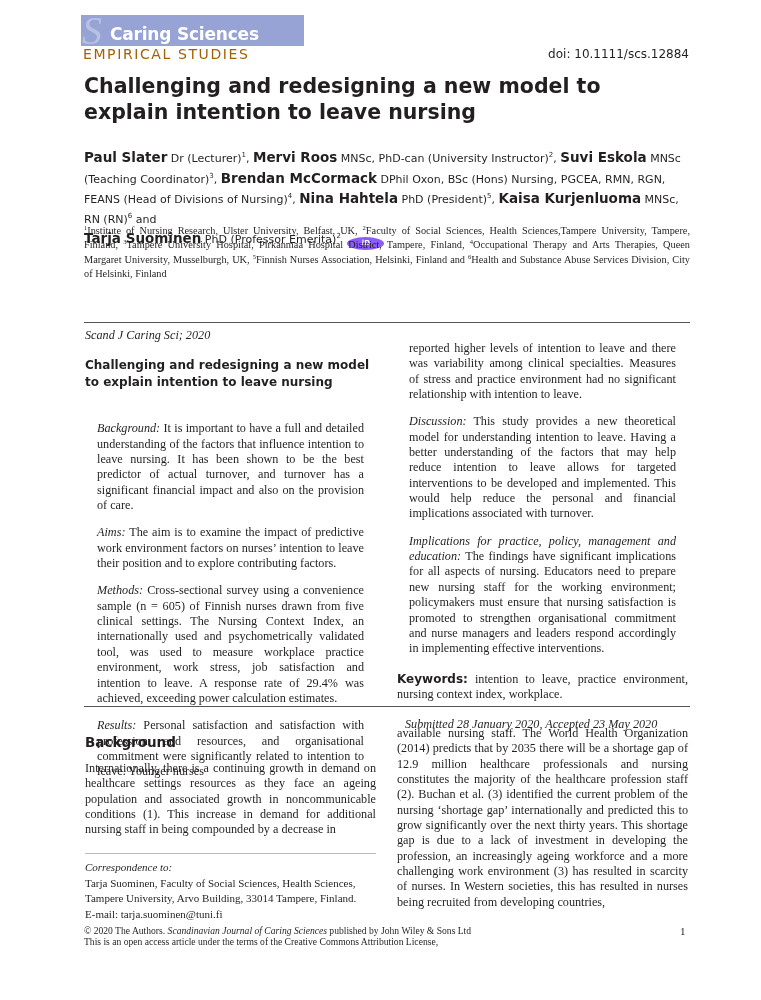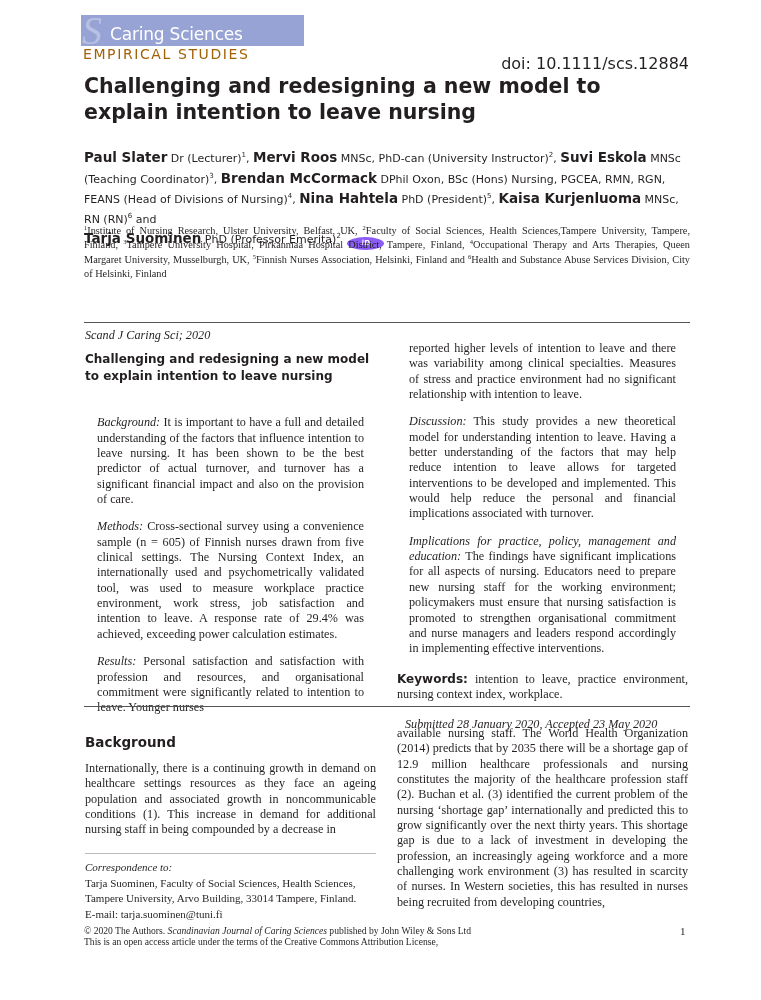--- a/index.html
+++ b/index.html
@@ -1,24 +1,24 @@
 <!DOCTYPE html>
 <html><head>
   <meta charset="utf-8">
   <style>
     html, body { margin: 0; padding: 0; background: #ffffff; }
     body { width: 761px; height: 1000px; position: relative; overflow: hidden; color: #231f20; }
 
     .banner { position: absolute; left: 81px; top: 15px; width: 223px; height: 31px; background: #97a3d4; overflow: hidden; }
     .banner .swirl { position: absolute; left: 1px; top: -4px; font-family: "Liberation Serif", serif; font-size: 40px; color: #b9c1e3; font-style: italic; line-height: 40px; }
     .banner .small { position: absolute; left: 29px; top: 1px; font-family: "Liberation Serif", serif; font-style: italic; font-size: 8.5px; color: #ffffff; white-space: nowrap; margin-top: 34px; }
-    .banner .big { position: absolute; left: 29px; top: 9px; font-family: "DejaVu Sans", sans-serif; font-size: 17px; font-weight: normal; color: #ffffff; white-space: nowrap; letter-spacing: -0.2px; }
+    .banner .big { position: absolute; left: 29px; top: 9px; font-family: "DejaVu Sans", sans-serif; font-size: 17px; font-weight: bold; color: #ffffff; white-space: nowrap; letter-spacing: -0.2px; }
 
     .section-label { position: absolute; left: 83px; top: 46px; font-family: "DejaVu Sans", sans-serif; font-size: 14px; letter-spacing: 1.6px; color: #a16207; }
-    .doi { position: absolute; right: 72px; top: 54px; font-family: "DejaVu Sans", sans-serif; font-size: 16px; color: #231f20; }
+    .doi { position: absolute; right: 72px; top: 47px; font-family: "DejaVu Sans", sans-serif; font-size: 12px; color: #231f20; }
 
     .title { position: absolute; left: 84px; top: 73px; width: 600px; font-family: "DejaVu Sans", sans-serif; font-size: 20.5px; font-weight: bold; line-height: 26px; color: #231f20; margin: 0; }
 
     .authors { position: absolute; left: 84px; top: 148px; width: 606px; font-family: "DejaVu Sans", sans-serif; font-size: 11px; line-height: 19.5px; color: #231f20; text-align: left; }
     .authors .nm { font-size: 13.5px; font-weight: bold; }
     .authors sup { font-size: 7px; vertical-align: 5px; line-height: 0; }
     .orcid { display: inline-block; width: 37px; height: 13px; border-radius: 50%; background: #8b5cf6; color: #fff; font-size: 7px; font-weight: bold; text-align: center; line-height: 13px; vertical-align: -2px; margin-left: 3px; }
 
     .affils { position: absolute; left: 84px; top: 224px; width: 606px; font-family: "Liberation Serif", serif; font-size: 10.3px; line-height: 14.3px; color: #231f20; text-align: justify; }
     .affils sup { font-size: 6.5px; vertical-align: 4px; line-height: 0; }
@@ -26,21 +26,21 @@
     .rule { position: absolute; left: 84px; width: 606px; height: 1px; background: #555; }
     .rule.top { top: 322px; }
     .rule.bottom { top: 706px; }
 
     .col { position: absolute; font-family: "Liberation Serif", serif; font-size: 12.2px; line-height: 15.35px; color: #231f20; text-align: justify; }
     .col.left { left: 85px; width: 291px; }
     .col.right { left: 397px; width: 291px; }
 
     .abs-left { top: 328px; }
     .abs-right { top: 329px; }
-    .journal-cite { font-style: italic; margin: 0 0 8px 0; }
+    .journal-cite { font-style: italic; margin: 0 0 14px 0; }
     .abs-title { font-family: "DejaVu Sans", sans-serif; font-weight: bold; font-size: 12px; line-height: 17px; margin: 0 0 30px 0; text-align: left; }
     .abs-p { margin: 12px; }
     .abs-p .lbl { font-style: italic; }
     .keywords { margin: 15px 0 0 0; }
     .keywords .lbl { font-family: "DejaVu Sans", sans-serif; font-weight: bold; font-size: 12px; }
     .submitted { margin: 15px 0 0 8px; font-style: italic; }
 
     .bg-left { top: 733px; }
     .bg-heading { font-family: "DejaVu Sans", sans-serif; font-weight: bold; font-size: 13.5px; margin: 0 0 10px 0; line-height: 18px; }
     .bg-p { margin: 0; }
@@ -81,20 +81,21 @@
 <div class="affils">
   <sup>1</sup><span>Institute of Nursing Research, Ulster University, Belfast, UK, </span><sup>2</sup><span>Faculty of Social Sciences, Health Sciences,Tampere University, Tampere, Finland, </span><sup>3</sup><span>Tampere University Hospital, Pirkanmaa Hospital District, Tampere, Finland, </span><sup>4</sup><span>Occupational Therapy and Arts Therapies, Queen Margaret University, Musselburgh, UK, </span><sup>5</sup><span>Finnish Nurses Association, Helsinki, Finland and </span><sup>6</sup><span>Health and Substance Abuse Services Division, City of Helsinki, Finland</span>
 </div>
 
 <div class="rule top"></div>
 
 <div class="col left abs-left">
   <p class="journal-cite">Scand J Caring Sci; 2020</p>
   <p class="abs-title">Challenging and redesigning a new model to explain intention to leave nursing</p>
   <p class="abs-p"><span class="lbl">Background:</span><span> It is important to have a full and detailed understanding of the factors that influence intention to leave nursing. It has been shown to be the best predictor of actual turnover, and turnover has a significant financial impact and also on the provision of care.</span></p>
+  <p class="abs-p"><span class="lbl">Aims:</span><span> The aim is to examine the impact of predictive work environment factors on nurses’ intention to leave their position and to explore contributing factors.</span></p>
   <p class="abs-p"><span class="lbl">Methods:</span><span> Cross-sectional survey using a convenience sample (n = 605) of Finnish nurses drawn from five clinical settings. The Nursing Context Index, an internationally used and psychometrically validated tool, was used to measure workplace practice environment, work stress, job satisfaction and intention to leave. A response rate of 29.4% was achieved, exceeding power calculation estimates.</span></p>
   <p class="abs-p"><span class="lbl">Results:</span><span> Personal satisfaction and satisfaction with profession and resources, and organisational commitment were significantly related to intention to leave. Younger nurses</span></p>
 </div>
 
 <div class="col right abs-right">
   <p class="abs-p">reported higher levels of intention to leave and there was variability among clinical specialties. Measures of stress and practice environment had no significant relationship with intention to leave.</p>
   <p class="abs-p"><span class="lbl">Discussion:</span><span> This study provides a new theoretical model for understanding intention to leave. Having a better understanding of the factors that may help reduce intention to leave allows for targeted interventions to be developed and implemented. This would help reduce the personal and financial implications associated with turnover.</span></p>
   <p class="abs-p"><span class="lbl">Implications for practice, policy, management and education:</span><span> The findings have significant implications for all aspects of nursing. Educators need to prepare new nursing staff for the working environment; policymakers must ensure that nursing satisfaction is promoted to strengthen organisational commitment and nurse managers and leaders respond accordingly in implementing effective interventions.</span></p>
   <p class="keywords"><span class="lbl">Keywords:</span><span> intention to leave, practice environment, nursing context index, workplace.</span></p>
   <p class="submitted">Submitted 28 January 2020, Accepted 23 May 2020</p>

